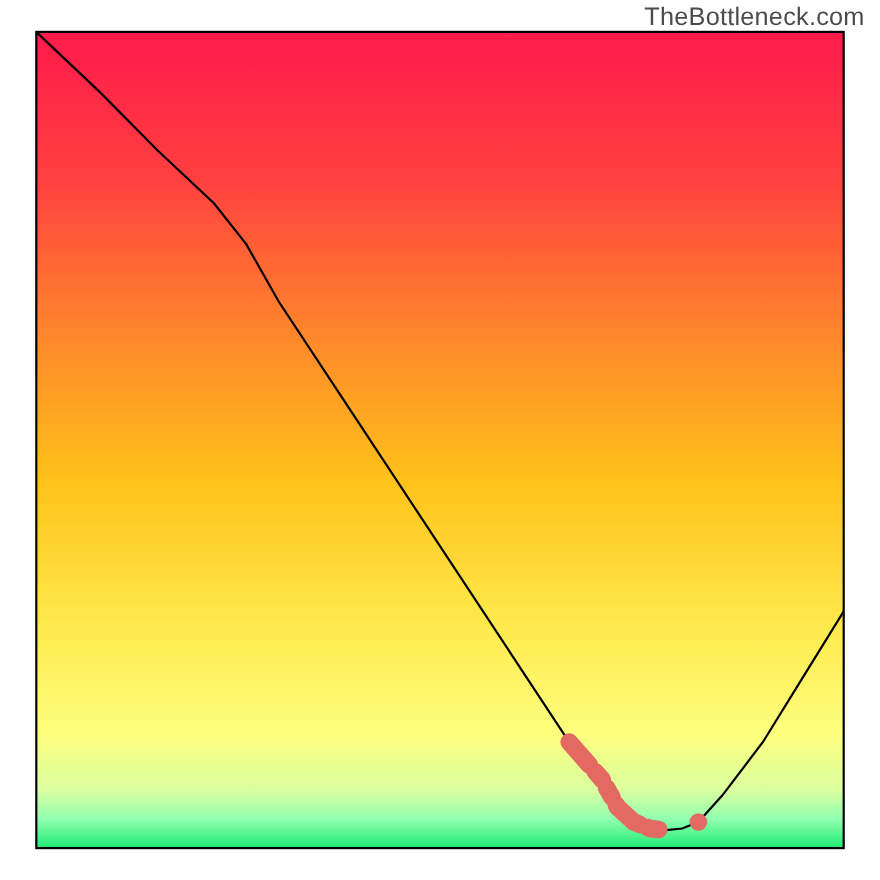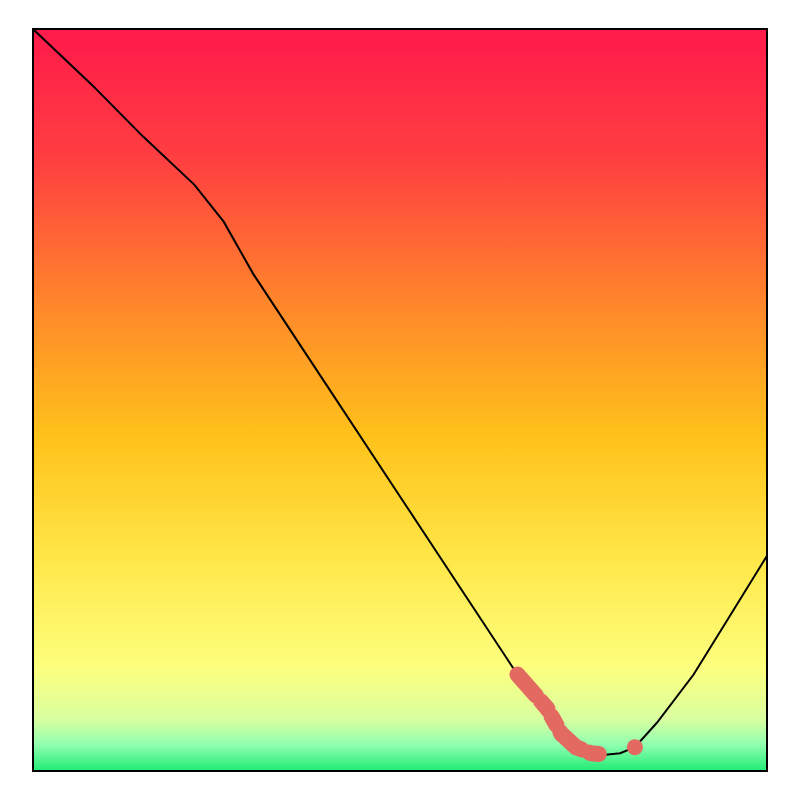--- a/index.html
+++ b/index.html
@@ -30,20 +30,21 @@
     top: 0;
     left: 0;
     width: 800px;
     height: 800px;
     display: block;
   }
 </style>
 </head>
 <body>
 <div class="wrap">
+  <div class="watermark">TheBottleneck.com</div>
 
   <svg class="chart" viewBox="0 0 800 800" preserveAspectRatio="none">
     <defs>
       <linearGradient id="plotGrad" x1="0" y1="0" x2="0" y2="1">
           <stop offset="0.0%" stop-color="#ff1a4b"></stop>
           <stop offset="18.0%" stop-color="#ff4040"></stop>
           <stop offset="38.0%" stop-color="#ff8a2a"></stop>
           <stop offset="55.0%" stop-color="#ffc21a"></stop>
           <stop offset="72.0%" stop-color="#ffe84a"></stop>
           <stop offset="86.0%" stop-color="#fdff7e"></stop>

